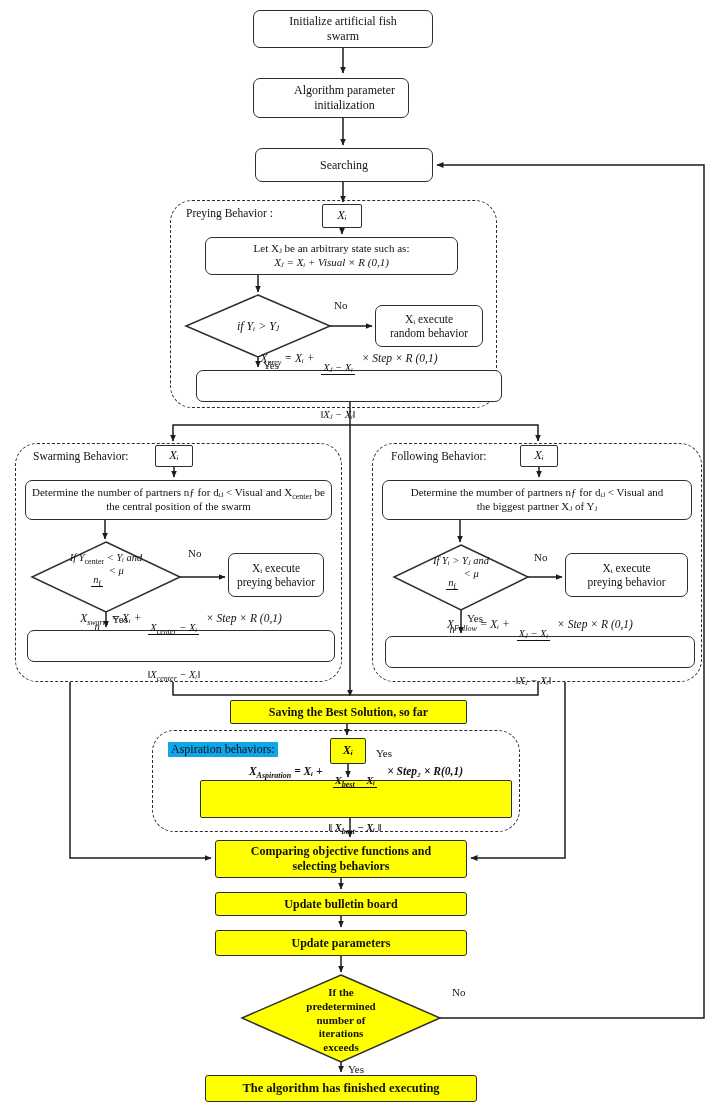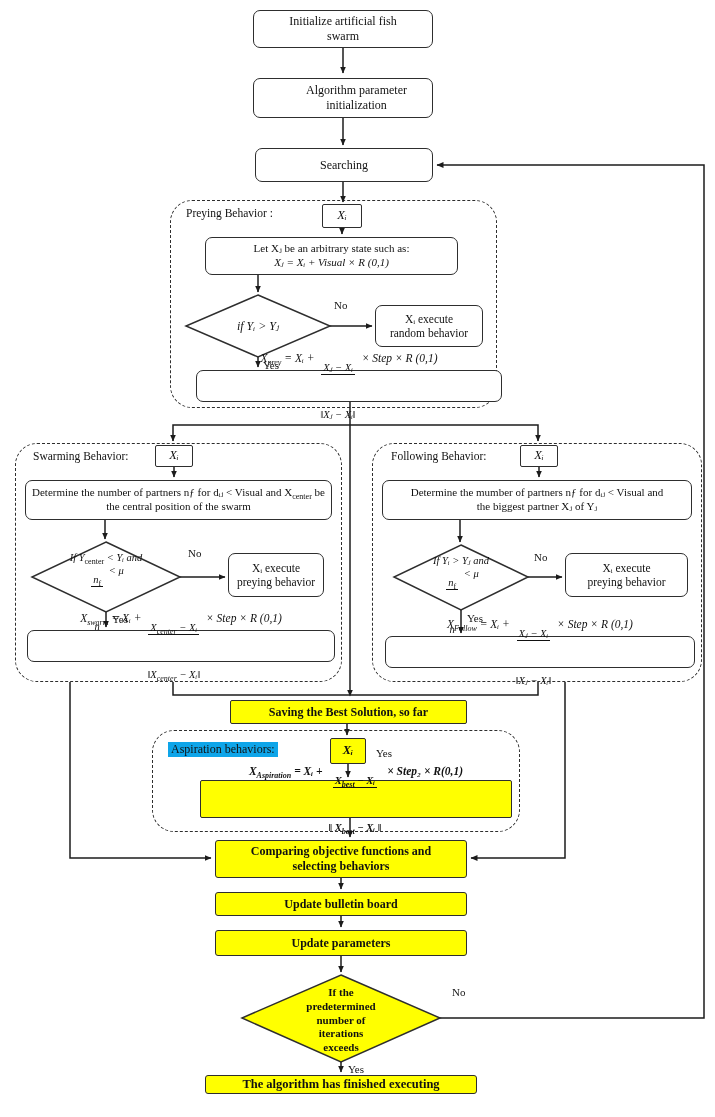--- a/index.html
+++ b/index.html
@@ -74,21 +74,21 @@
       <path d="M341 1062 V1072" marker-end="url(#arr)"></path>
     </g>
     <polygon points="258,295 330,326 258,357 186,326" fill="#ffffff" stroke="#2e2e2e" stroke-width="1.5"></polygon>
     <polygon points="106,542 180,577 106,612 32,577" fill="#ffffff" stroke="#2e2e2e" stroke-width="1.5"></polygon>
     <polygon points="461,545 528,577 461,610 394,577" fill="#ffffff" stroke="#2e2e2e" stroke-width="1.5"></polygon>
     <polygon points="341,975 440,1018 341,1062 242,1018" fill="#ffff00" stroke="#2e2e2e" stroke-width="1.5"></polygon>
   </svg>
 
   <div class="node multi" style="left:253px;top:10px;width:180px;height:38px;">Initialize artificial fish
 swarm</div>
-  <div class="node multi" style="left:253px;top:78px;width:180px;height:40px;padding-left:27px;">Algorithm parameter
+  <div class="node multi" style="left:253px;top:78px;width:156px;height:40px;padding-left:27px;">Algorithm parameter
 initialization</div>
   <div class="node" style="left:255px;top:148px;width:178px;height:34px;">Searching</div>
 
   <span class="ctitle" style="left:183px;top:207px;">Preying Behavior :</span>
   <div class="node xi" style="left:322px;top:204px;width:40px;height:24px;">Xᵢ</div>
   <div class="node" style="left:205px;top:237px;width:253px;height:38px;font-size:11px;">
     <div>
         <div>Let Xⱼ be an arbitrary state such as:</div>
         <div class="ital">Xⱼ = Xᵢ + Visual × R (0,1)</div>
       </div>
@@ -165,15 +165,15 @@
 selecting behaviors</div>
   <div class="node yellow" style="left:215px;top:892px;width:252px;height:24px;">Update bulletin board</div>
   <div class="node yellow" style="left:215px;top:930px;width:252px;height:26px;">Update parameters</div>
   <div class="dtext multi bold" style="left:283px;top:986px;width:116px;font-size:11px;">If the
 predetermined
 number of
 iterations
 exceeds</div>
   <span class="lbl" style="left:452px;top:986px;">No</span>
   <span class="lbl" style="left:348px;top:1063px;">Yes</span>
-  <div class="node yellow" style="left:205px;top:1075px;width:272px;height:19px;font-size:12.5px;">The algorithm has finished executing</div>
+  <div class="node yellow" style="left:205px;top:1075px;width:272px;height:27px;font-size:12.5px;">The algorithm has finished executing</div>
 
 </div>
 
 </body></html>

